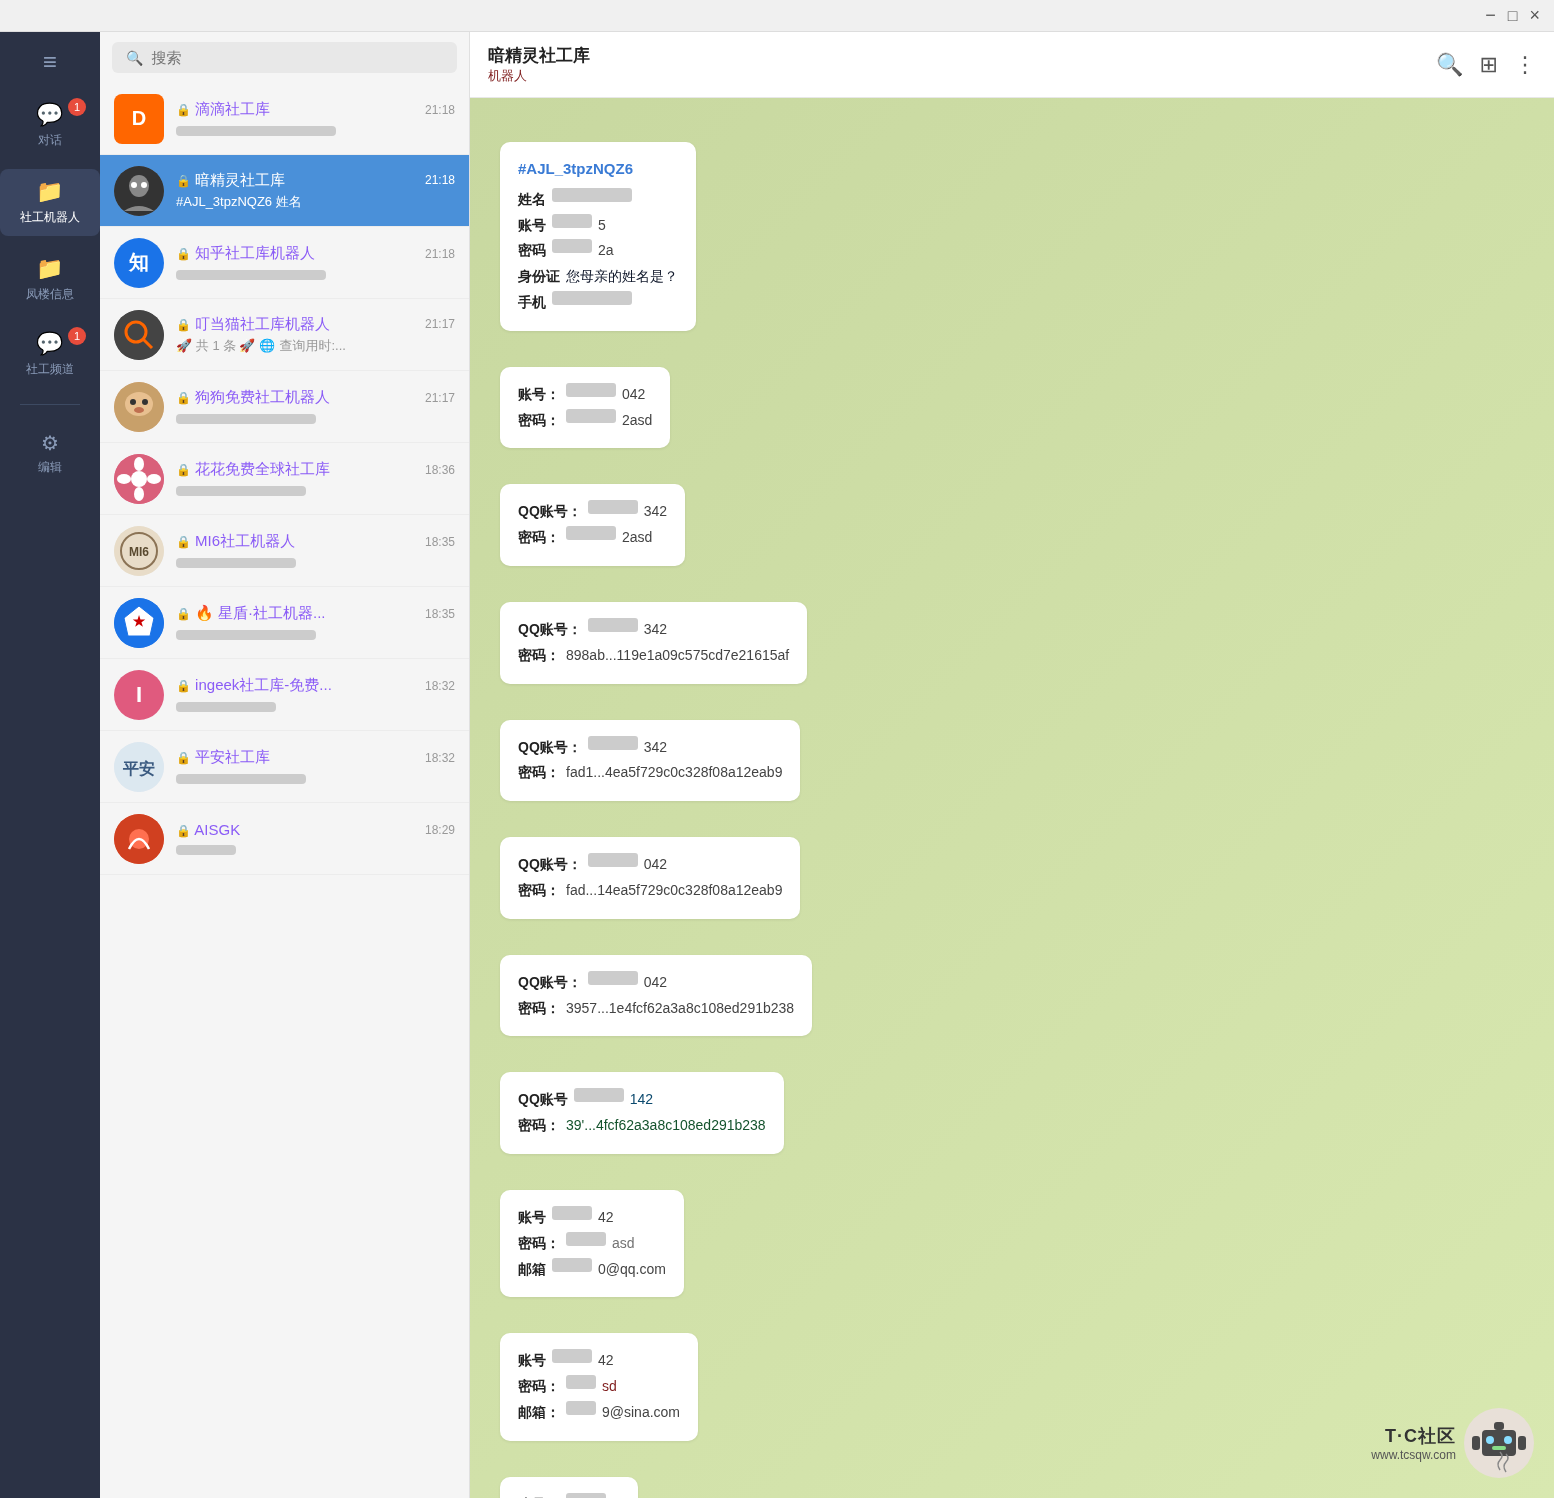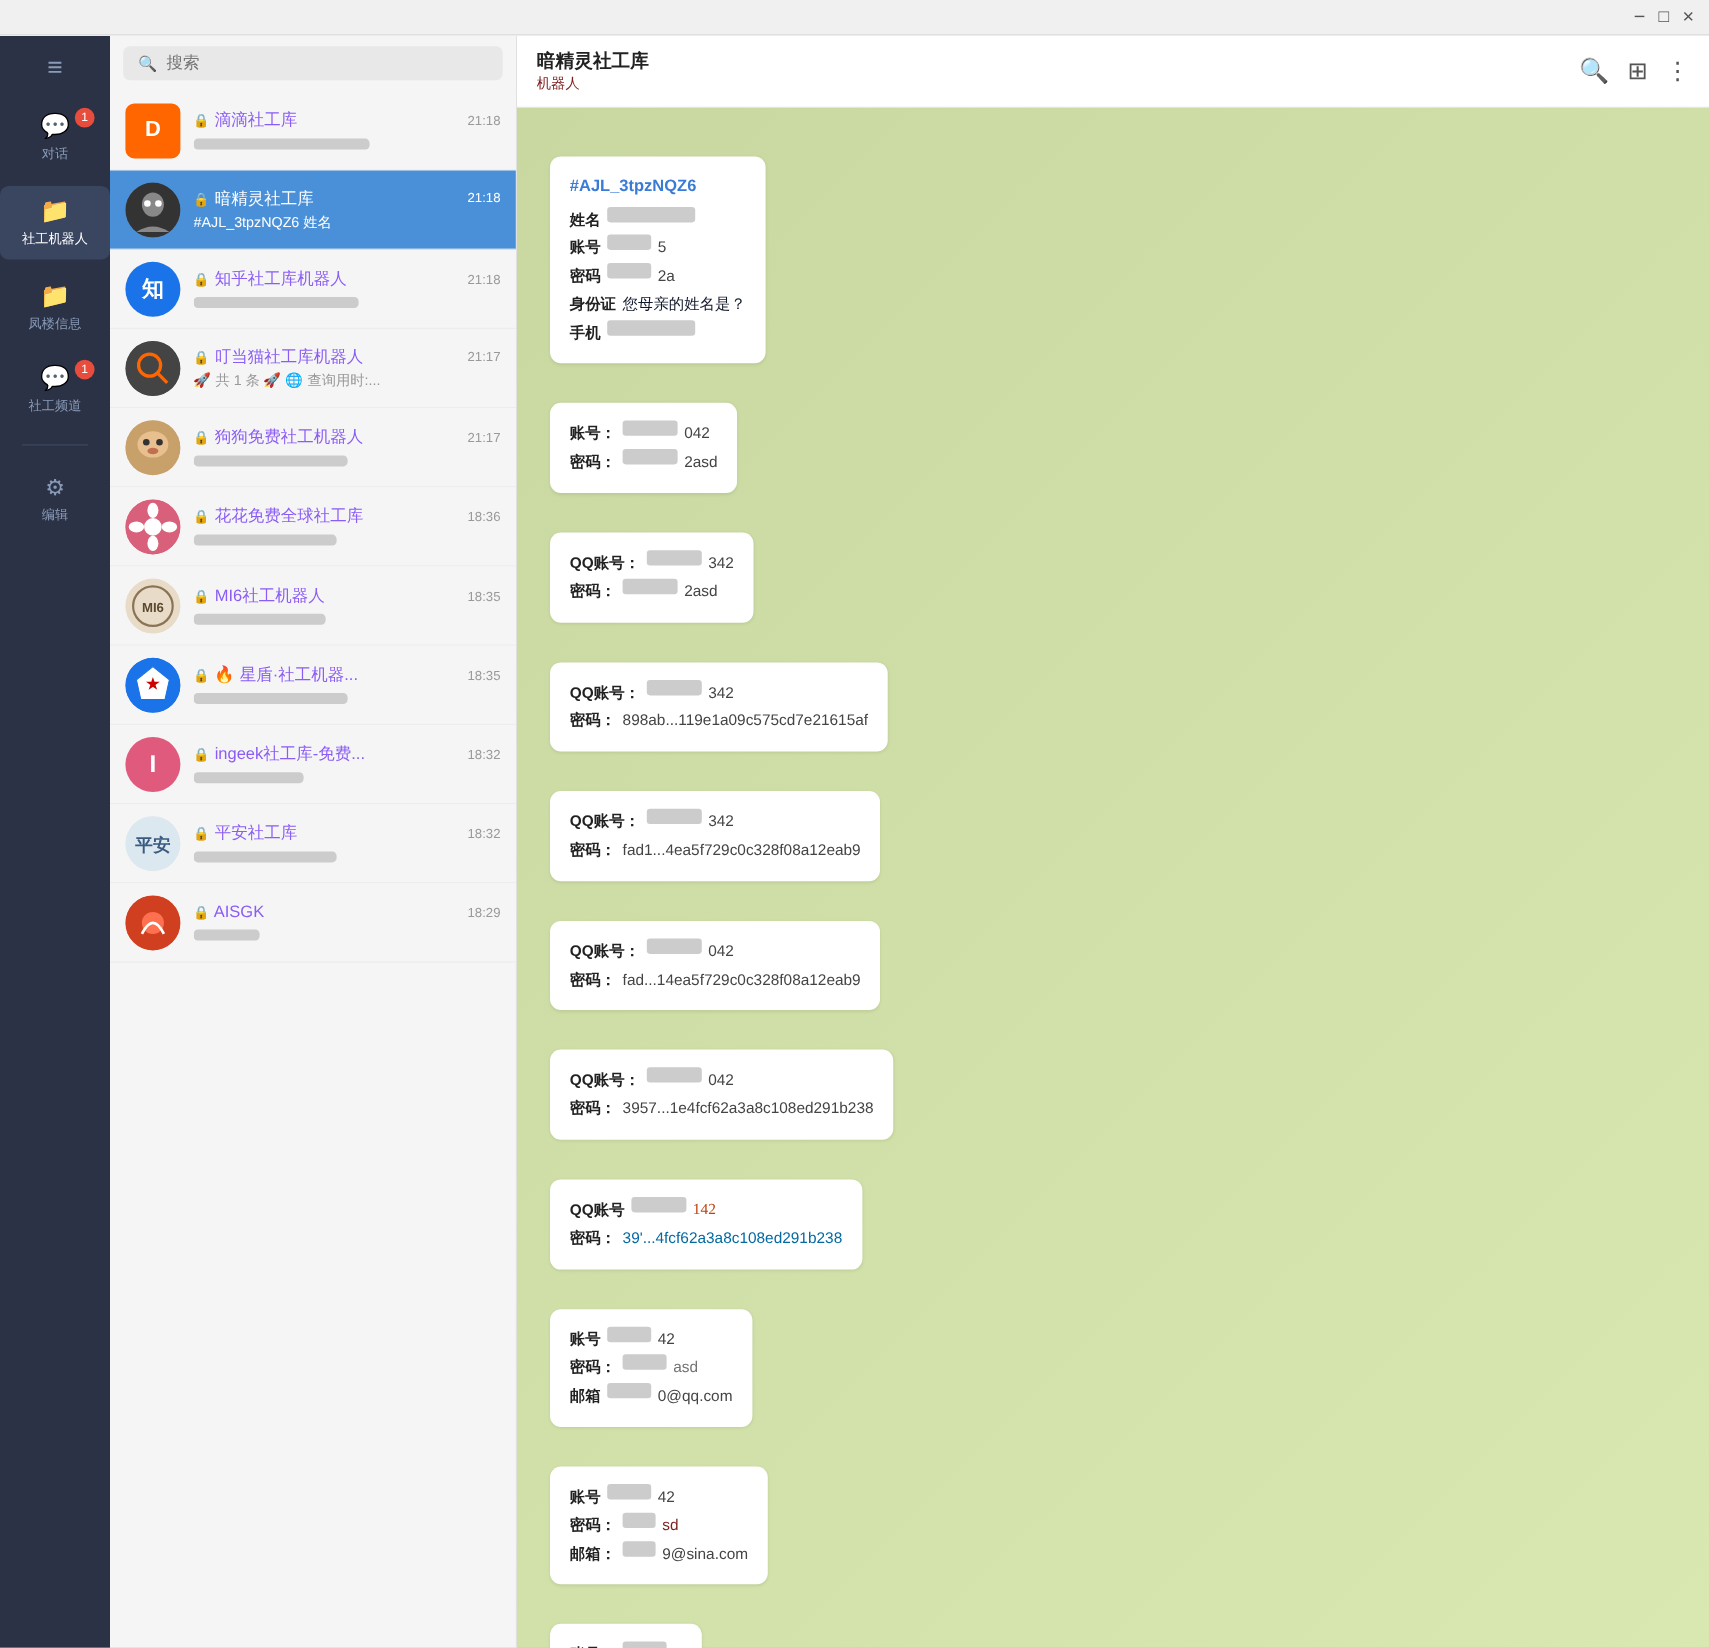--- a/index.html
+++ b/index.html
@@ -594,25 +594,25 @@
         <div style="display:flex;gap:6px;margin:2px 0;">
             <span class="msg-label">密码：</span>
             <span style="color:#444;">3957...1e4fcf62a3a8c108ed291b238</span>
           </div>
       </div>
 
       <div class="msg-bubble">
         <div style="display:flex;gap:6px;margin:2px 0;">
             <span class="msg-label">QQ账号</span>
             <span class="msg-blurred" style="width:50px;"></span>
-            <span style="color:#c2410c;font-family:Liberation Serif, serif;">142</span>
-          </div>
-        <div style="display:flex;gap:6px;margin:2px 0;">
-            <span class="msg-label">密码：</span>
-            <span style="color:#0369a1;">39'...4fcf62a3a8c108ed291b238</span>
+            <span style="color:#0c4a6e;">142</span>
+          </div>
+        <div style="display:flex;gap:6px;margin:2px 0;">
+            <span class="msg-label">密码：</span>
+            <span style="color:#14532d;">39'...4fcf62a3a8c108ed291b238</span>
           </div>
       </div>
 
       <div class="msg-bubble">
         <div style="display:flex;gap:6px;margin:2px 0;">
             <span class="msg-label">账号</span>
             <span class="msg-blurred" style="width:40px;"></span>
             <span style="color:#444;">42</span>
           </div>
         <div style="display:flex;gap:6px;margin:2px 0;">
@@ -653,16 +653,36 @@
           </div>
         <div style="display:flex;gap:6px;margin:2px 0;">
             <span class="msg-label">密码：</span>
             <span class="msg-blurred" style="width:30px;"></span>
             <span style="color:#444;">5</span>
           </div>
       </div>
 
     </div>
 
+    <div style="position:absolute;bottom:20px;right:20px;display:flex;align-items:center;gap:8px;">
+      <div style="display:flex;flex-direction:column;align-items:flex-end;">
+        <span style="font-size:18px;font-weight:800;color:#333;letter-spacing:1px;">T·C社区</span>
+        <span style="font-size:12px;color:#555;">www.tcsqw.com</span>
+      </div>
+
+      <svg viewBox="0 0 70 70" width="70" height="70">
+        <circle cx="35" cy="35" r="35" fill="#e8e0d8"></circle>
+        <rect x="18" y="22" width="34" height="26" rx="4" fill="#4a4a4a"></rect>
+        <circle cx="26" cy="32" r="4" fill="#88ddff"></circle>
+        <circle cx="44" cy="32" r="4" fill="#88ddff"></circle>
+        <rect x="28" y="38" width="14" height="4" rx="2" fill="#88dd88"></rect>
+        <rect x="30" y="14" width="10" height="8" rx="3" fill="#4a4a4a"></rect>
+        <rect x="8" y="28" width="8" height="14" rx="3" fill="#4a4a4a"></rect>
+        <rect x="54" y="28" width="8" height="14" rx="3" fill="#4a4a4a"></rect>
+
+        <path d="M36 62 Q32 56 36 52 Q40 48 36 44" fill="none" stroke="#888" stroke-width="1.5"></path>
+        <path d="M42 64 Q38 58 42 54 Q46 50 42 46" fill="none" stroke="#888" stroke-width="1.5"></path>
+      </svg>
+    </div>
 
   </div>
 
 </div>
 
 </body></html>

